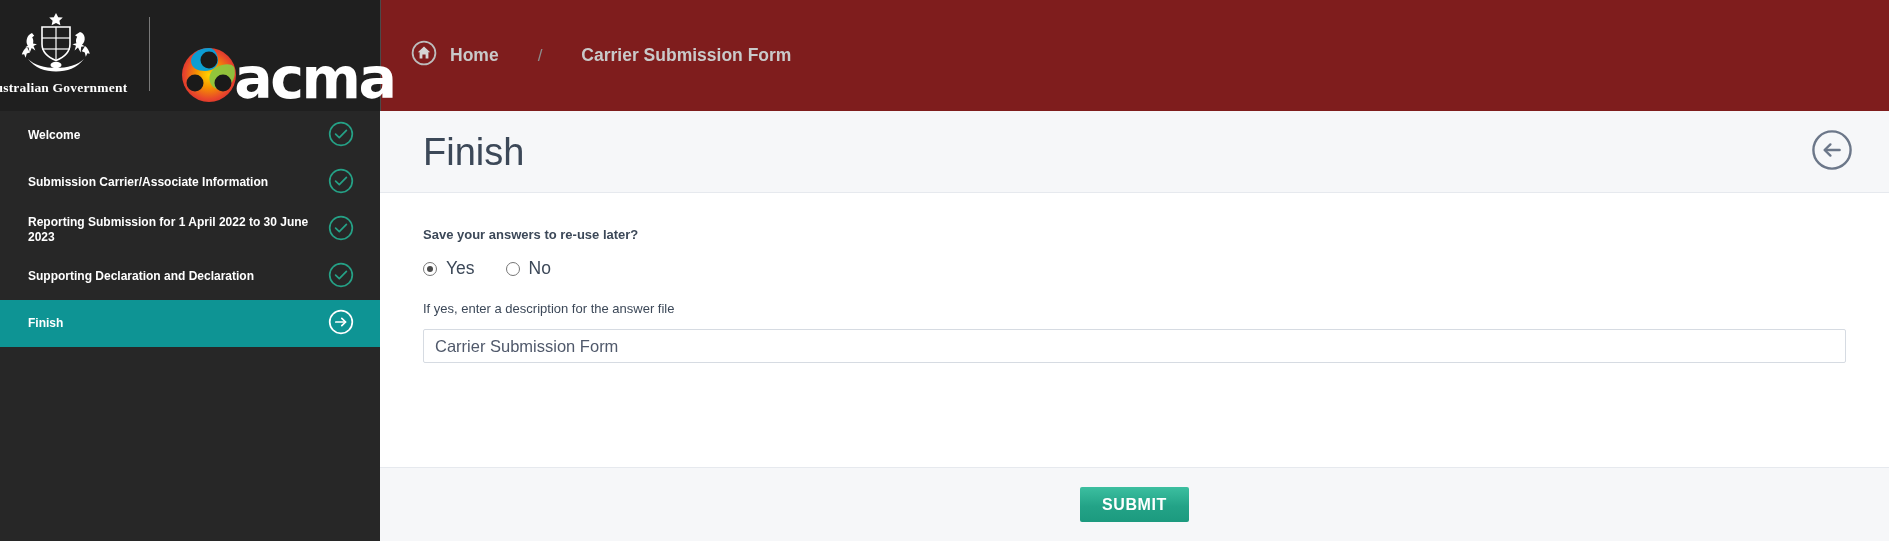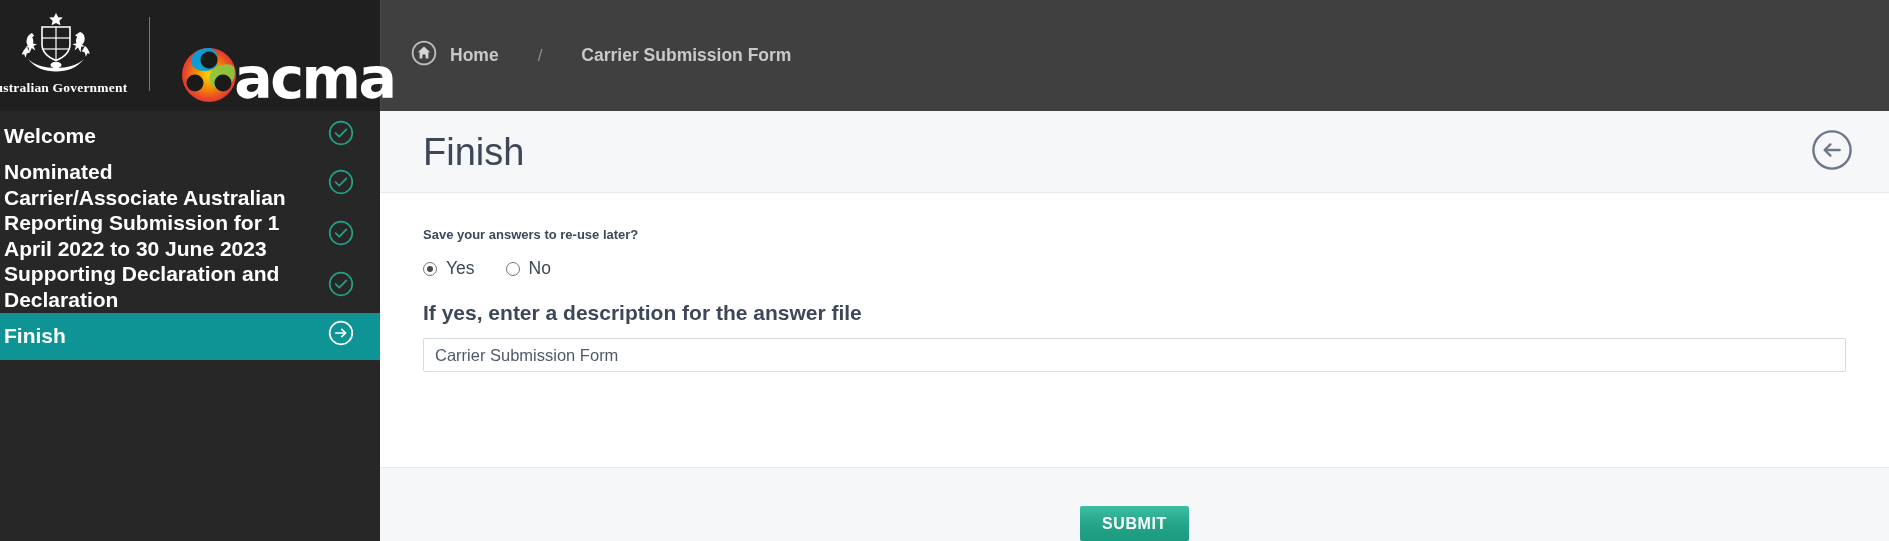--- a/index.html
+++ b/index.html
@@ -83,21 +83,21 @@
     line-height: 1;
     margin-left: -16px;
     transform: translateY(3px);
   }
 
   .breadcrumbbar {
     flex: 1 1 auto;
     display: flex;
     align-items: center;
     padding-left: 30px;
-    background: #404040;
+    background: #7f1d1d;
     border-left: 1px solid #4a4a4a;
   }
   .crumb {
     display: flex;
     align-items: center;
     gap: 13px;
     color: #c9c9c9;
     font-size: 17.5px;
     font-weight: bold;
     white-space: nowrap;
@@ -126,24 +126,24 @@
     flex: 0 0 380px;
     background: #272727;
     padding-top: 1px;
     display: flex;
     flex-direction: column;
   }
   .side-item {
     display: flex;
     align-items: center;
     justify-content: space-between;
-    padding: 0 26px 0 4px;
+    padding: 0 26px 0 28px;
     min-height: 47px;
     color: #ffffff;
-    font-size: 21px;
+    font-size: 12px;
     font-weight: bold;
     line-height: 1.22;
   }
   .side-item .side-label {
     padding-right: 12px;
     max-width: 300px;
   }
   .side-item.active {
     background: #0e9494;
   }
@@ -225,22 +225,22 @@
     border-radius: 50%;
     background: #4a4a4a;
   }
   .radio-text {
     color: #3c4858;
     font-size: 17.5px;
   }
 
   .sub-label {
     color: #3c4858;
-    font-size: 21px;
-    font-weight: bold;
+    font-size: 13px;
+    font-weight: normal;
     margin-bottom: 13px;
   }
 
   .text-input {
     display: block;
     width: 1435px;
     max-width: 100%;
     height: 34px;
     padding: 6px 11px;
     border: 1px solid #d6dbe2;
@@ -251,21 +251,21 @@
     font-family: "Liberation Sans", sans-serif;
     outline: none;
   }
 
   .footer-bar {
     flex: 0 0 auto;
     background: #f6f7f9;
     border-top: 1px solid #e6e9ee;
     height: 74px;
     display: flex;
-    align-items: flex-end;
+    align-items: center;
     justify-content: center;
     margin-top: 27px;
   }
   .submit-btn {
     background: linear-gradient(180deg, #3cbfa0 0%, #23a387 55%, #1c9a7f 100%);
     color: #ffffff;
     border: none;
     border-radius: 2px;
     padding: 0 22px;
     height: 35px;
@@ -361,21 +361,21 @@
         <span class="side-icon">
           <svg width="26" height="26" viewBox="0 0 26 26" aria-hidden="true">
             <circle cx="13" cy="13" r="11.3" fill="none" stroke="#25a186" stroke-width="1.7"></circle>
             <path d="M7.6 13.2 L11.3 16.7 L18.4 9.4" fill="none" stroke="#25a186" stroke-width="1.7" stroke-linecap="round" stroke-linejoin="round"></path>
           </svg>
         </span>
       </div>
 
 
       <div class="side-item">
-        <span class="side-label">Nominated Carrier/Associate Australian</span>
+        <span class="side-label">Submission Carrier/Associate Information</span>
         <span class="side-icon">
           <svg width="26" height="26" viewBox="0 0 26 26" aria-hidden="true">
             <circle cx="13" cy="13" r="11.3" fill="none" stroke="#25a186" stroke-width="1.7"></circle>
             <path d="M7.6 13.2 L11.3 16.7 L18.4 9.4" fill="none" stroke="#25a186" stroke-width="1.7" stroke-linecap="round" stroke-linejoin="round"></path>
           </svg>
         </span>
       </div>
 
 
       <div class="side-item">

